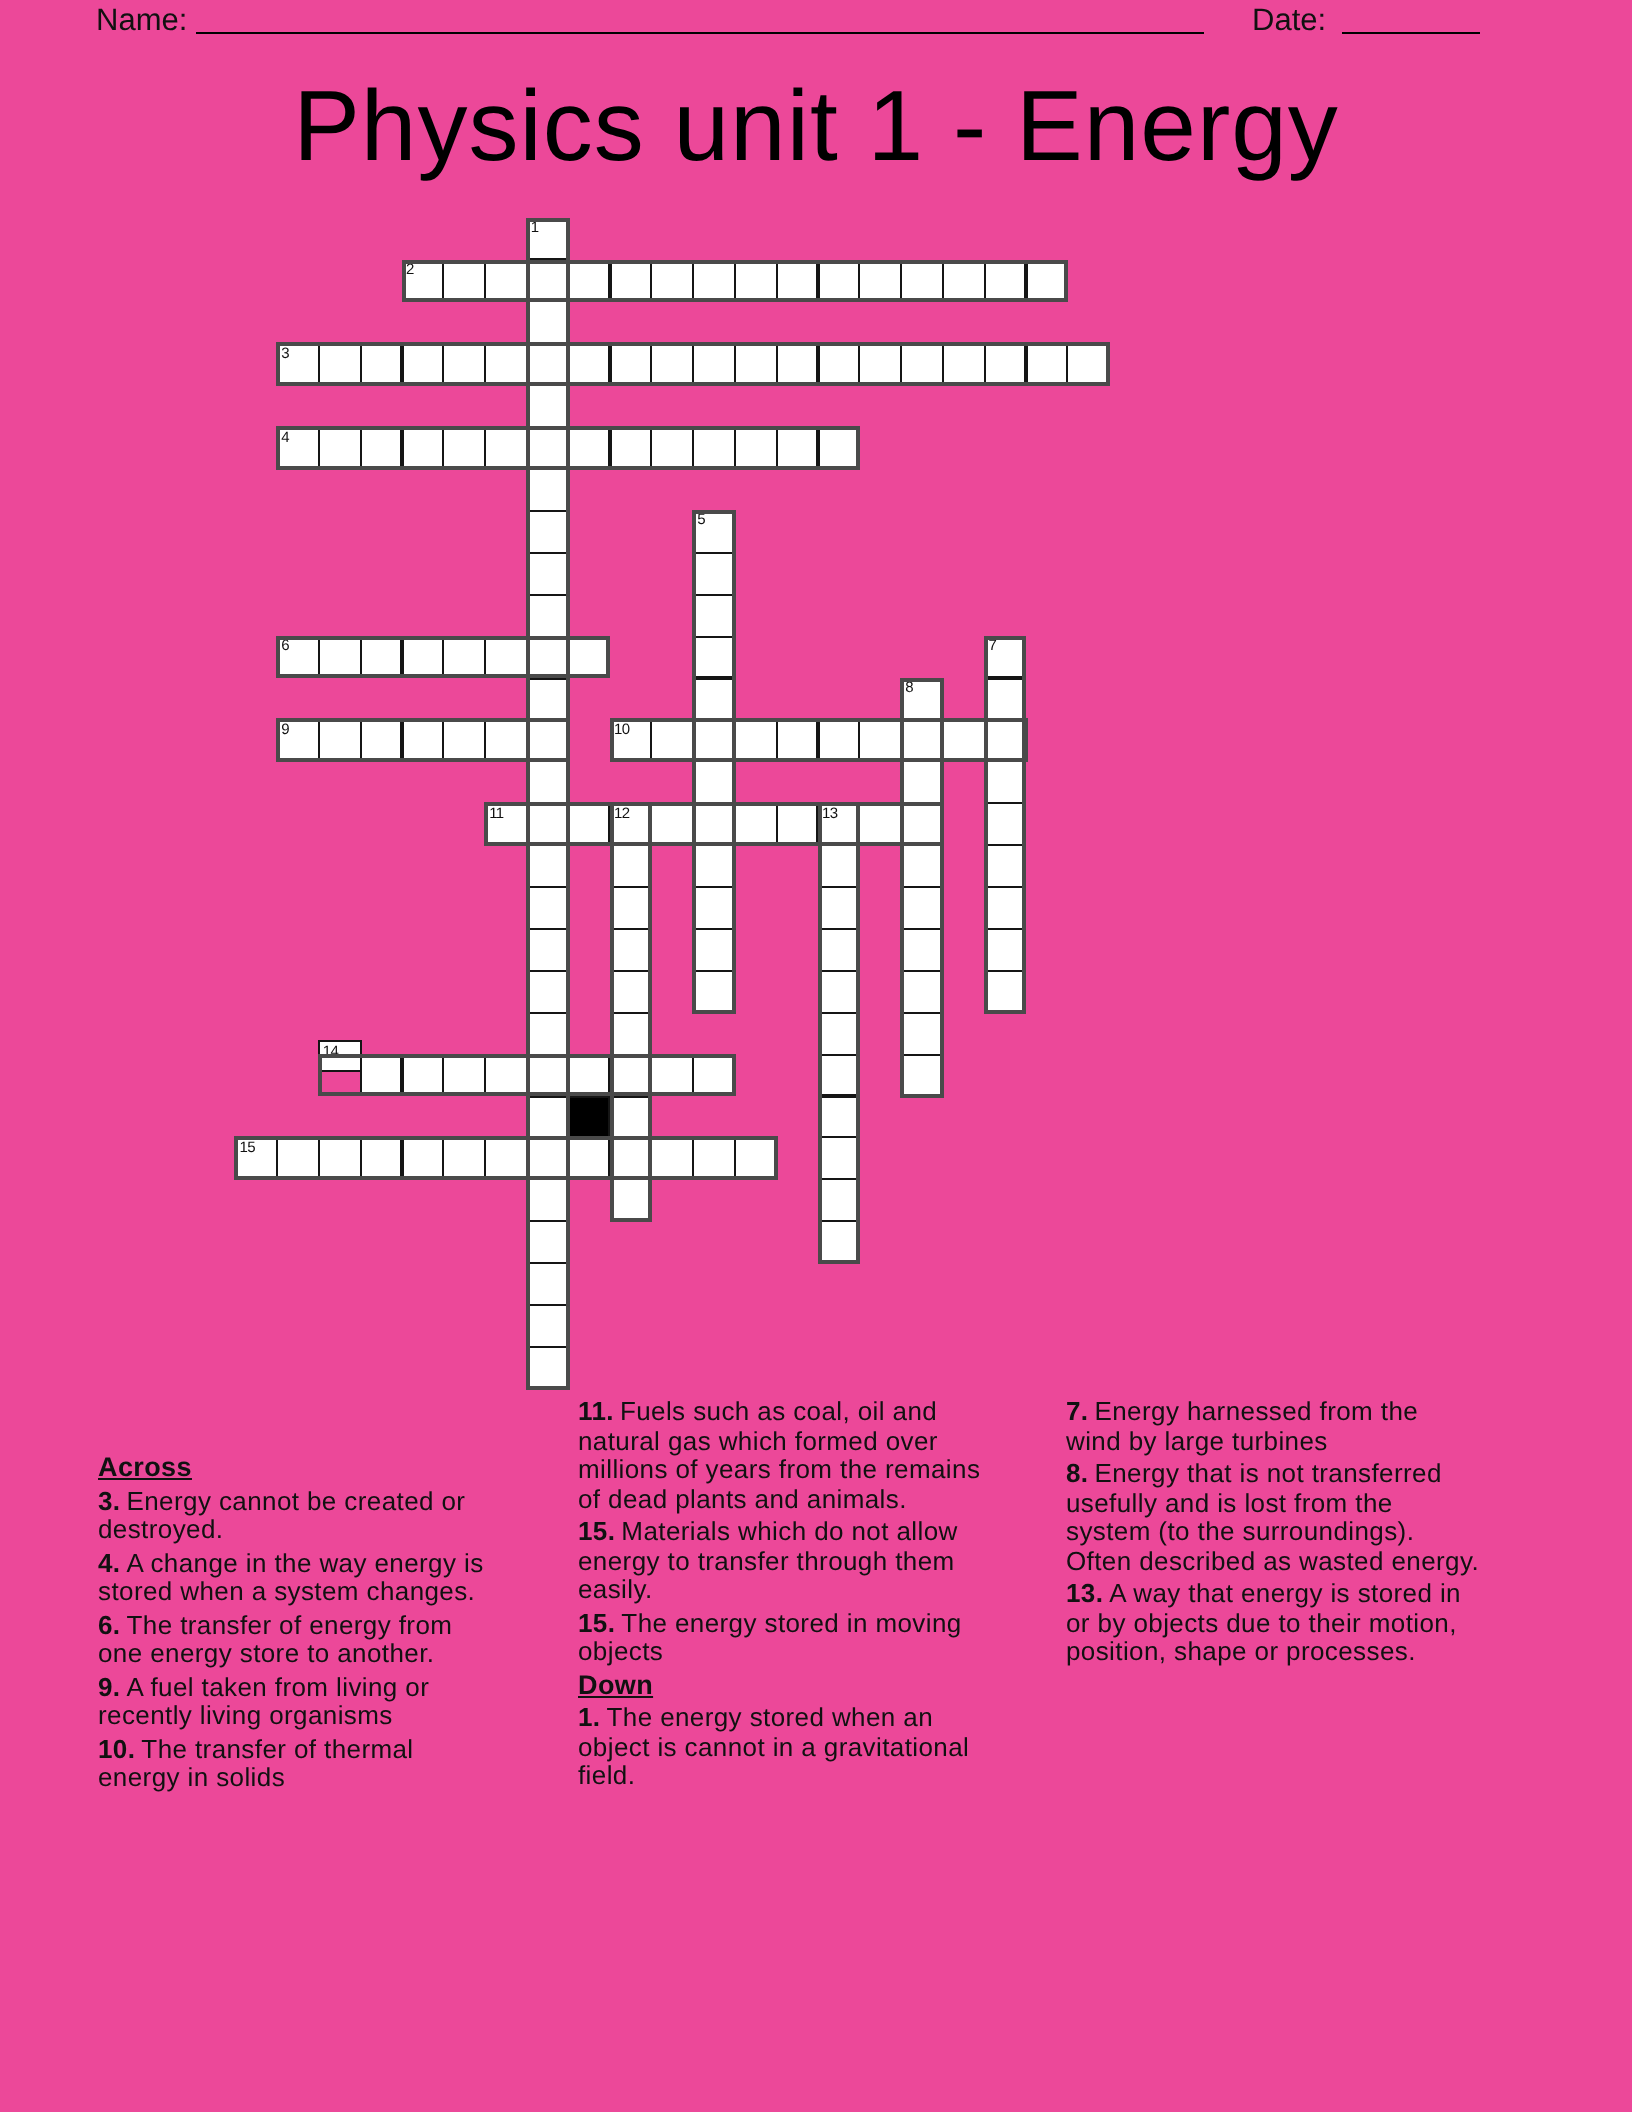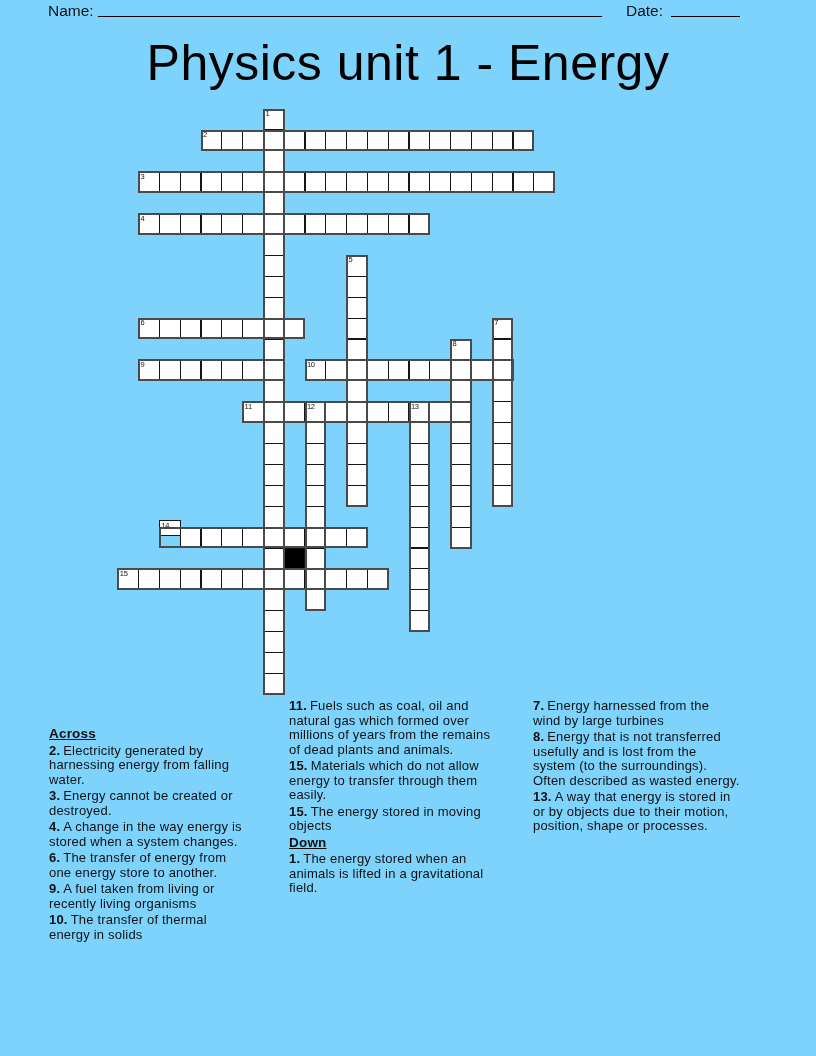--- a/index.html
+++ b/index.html
@@ -1,20 +1,20 @@
 <!DOCTYPE html>
 <html style="--line-thin: #151515; --line-thick: #4a4a4a; --black-cell: #000000;"><head>
 <meta charset="utf-8">
 <style>
   html,body{margin:0;padding:0;background:#fff;}
   *{box-sizing:border-box;}
   .page{
     position:relative;
     width:816px;height:1056px;
-    background:#7dd3fc;
+    background:#ec4899;
     font-family:"Liberation Sans", sans-serif;
     color:#111;
     overflow:hidden;
   }
   
   .hdr-label{position:absolute;top:2px;font-size:15.5px;color:#111;}
   .name-label{left:48px;}
   .date-label{left:626px;}
   .blank-line{position:absolute;top:1px;height:16px;border-bottom:1.5px solid #000;}
   .name-line{left:98px;width:504px;}
@@ -282,23 +282,20 @@
       <div class="word-outline" style="left: 304.5px; top: 359.4px; width: 209px; height: 21.9px;"></div>
       <div class="word-outline" style="left: 242.1px; top: 401.2px; width: 229.8px; height: 21.9px;"></div>
       <div class="word-outline" style="left: 304.5px; top: 401.2px; width: 21.8px; height: 210px;"></div>
       <div class="word-outline" style="left: 408.5px; top: 401.2px; width: 21.8px; height: 230.9px;"></div>
       <div class="word-outline" style="left: 158.9px; top: 526.6px; width: 209px; height: 21.9px;"></div>
       <div class="word-outline" style="left: 117.3px; top: 568.4px; width: 271.4px; height: 21.9px;"></div>
     </div>
 
   <div class="clue-col col-1">
     <div class="clue-heading">Across</div>
-    <div class="clue"><span class="cnum">2.</span><span class="ctext">Electricity generated by
-harnessing energy from falling
-water.</span></div>
     <div class="clue"><span class="cnum">3.</span><span class="ctext">Energy cannot be created or
 destroyed.</span></div>
     <div class="clue"><span class="cnum">4.</span><span class="ctext">A change in the way energy is
 stored when a system changes.</span></div>
     <div class="clue"><span class="cnum">6.</span><span class="ctext">The transfer of energy from
 one energy store to another.</span></div>
     <div class="clue"><span class="cnum">9.</span><span class="ctext">A fuel taken from living or
 recently living organisms</span></div>
     <div class="clue"><span class="cnum">10.</span><span class="ctext">The transfer of thermal
 energy in solids</span></div>
@@ -309,21 +306,21 @@
 natural gas which formed over
 millions of years from the remains
 of dead plants and animals.</span></div>
     <div class="clue"><span class="cnum">15.</span><span class="ctext">Materials which do not allow
 energy to transfer through them
 easily.</span></div>
     <div class="clue"><span class="cnum">15.</span><span class="ctext">The energy stored in moving
 objects</span></div>
     <div class="clue-heading">Down</div>
     <div class="clue"><span class="cnum">1.</span><span class="ctext">The energy stored when an
-animals is lifted in a gravitational
+object is cannot in a gravitational
 field.</span></div>
   </div>
 
   <div class="clue-col col-3">
     <div class="clue"><span class="cnum">7.</span><span class="ctext">Energy harnessed from the
 wind by large turbines</span></div>
     <div class="clue"><span class="cnum">8.</span><span class="ctext">Energy that is not transferred
 usefully and is lost from the
 system (to the surroundings).
 Often described as wasted energy.</span></div>

